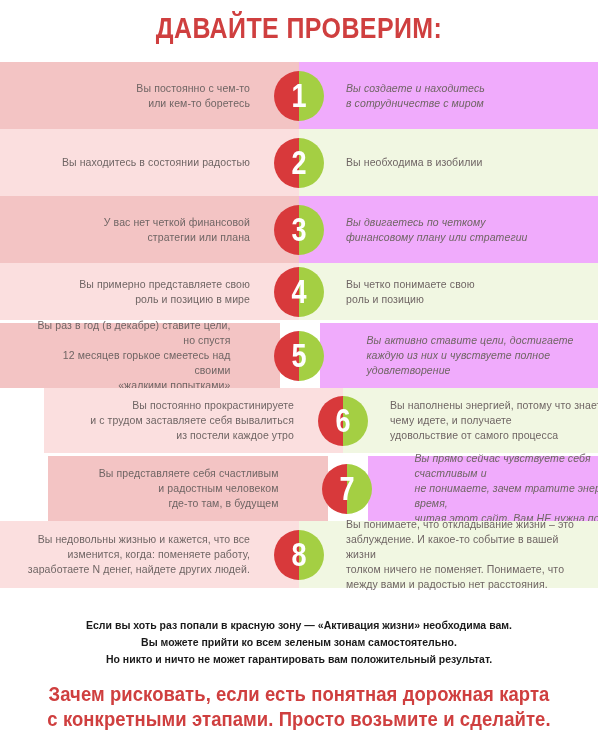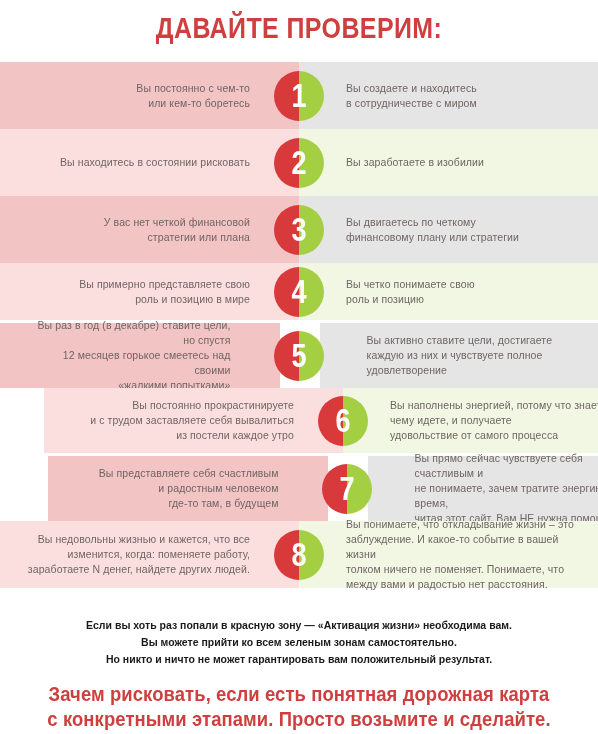--- a/index.html
+++ b/index.html
@@ -71,21 +71,21 @@
   .cell.right {
     width: 299px;
     justify-content: flex-start;
     text-align: left;
     padding-left: 47px;
     padding-right: 14px;
   }
 
   
   .row.dark .cell.left  { background: #f3c4c4; }
-  .row.dark .cell.right { background: #e5e5e5; }
+  .row.dark .cell.right { background: #f0abfc; font-style: italic; }
   .row.light .cell.left  { background: #fbdfdf; }
   .row.light .cell.right { background: #f1f7e2; }
 
   
   .badge {
     position: absolute;
     left: 50%;
     top: 50%;
     width: 50px;
     height: 50px;
@@ -168,22 +168,22 @@
     <div class="row dark" style="height: 67px;">
       <div class="cell left">Вы постоянно с чем-то<br>или кем-то боретесь</div>
       <div class="cell right">Вы создаете и находитесь<br>в сотрудничестве с миром</div>
       <div class="badge">
         <div class="half-red"></div>
         <div class="half-green"></div>
         <div class="num">1</div>
       </div>
     </div>
     <div class="row light" style="height: 67px;">
-      <div class="cell left">Вы находитесь в состоянии рисковать</div>
-      <div class="cell right">Вы заработаете в изобилии</div>
+      <div class="cell left">Вы находитесь в состоянии радостью</div>
+      <div class="cell right">Вы необходима в изобилии</div>
       <div class="badge">
         <div class="half-red"></div>
         <div class="half-green"></div>
         <div class="num">2</div>
       </div>
     </div>
     <div class="row dark" style="height: 67px;">
       <div class="cell left">У вас нет четкой финансовой<br>стратегии или плана</div>
       <div class="cell right">Вы двигаетесь по четкому<br>финансовому плану или стратегии</div>
       <div class="badge">

